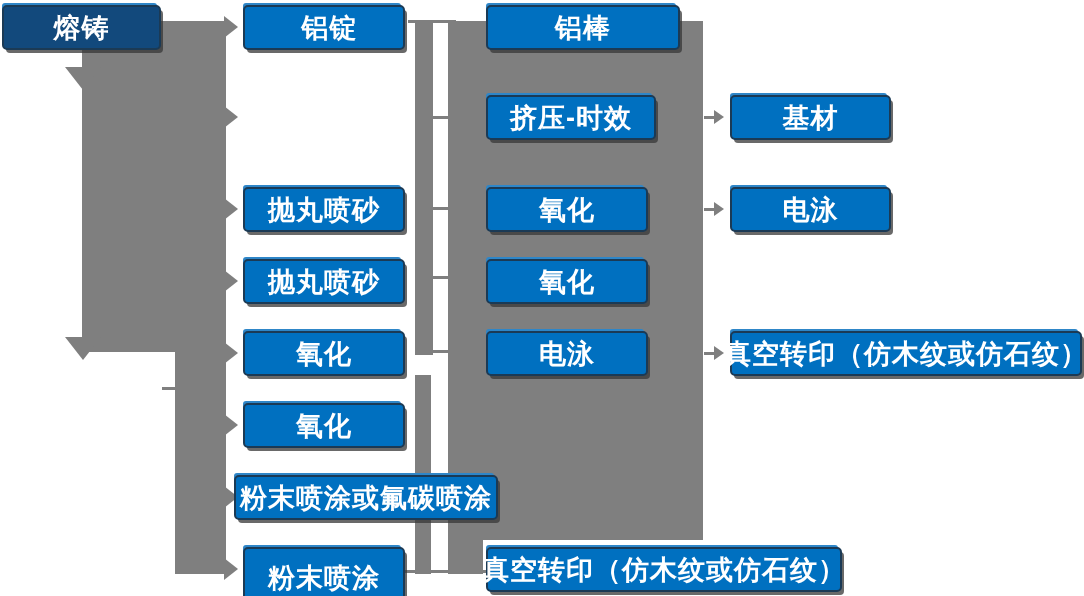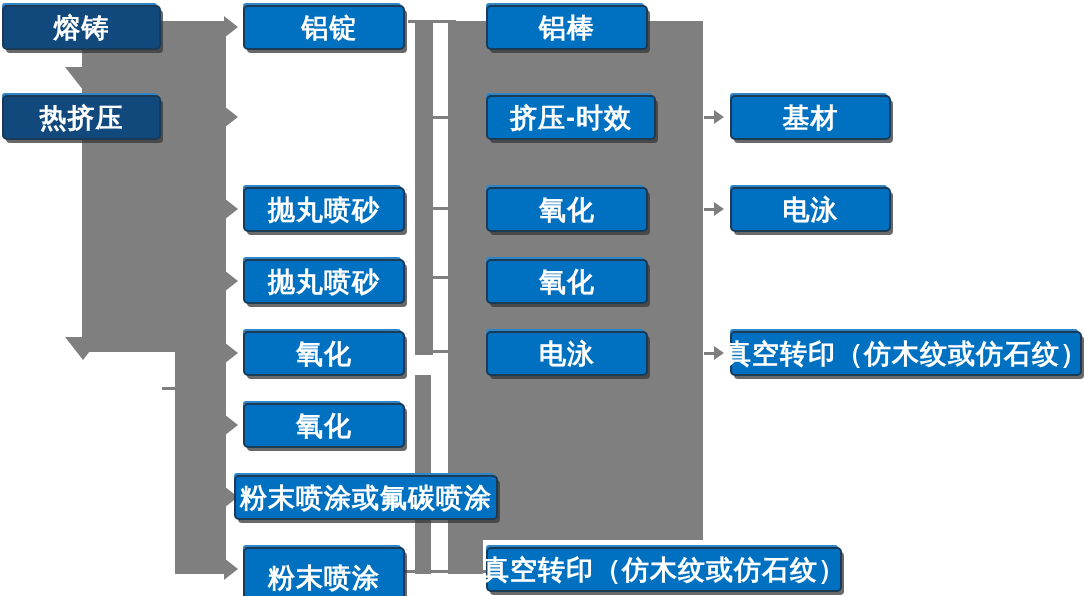--- a/index.html
+++ b/index.html
@@ -61,31 +61,30 @@
   <div class="arrow-right" style="left:224px;top:558px;"></div>
 
   <div class="hline" style="left:704px;top:116px;width:10px;"></div>
   <div class="arrow-right-sm" style="left:714px;top:110px;"></div>
   <div class="hline" style="left:704px;top:208px;width:10px;"></div>
   <div class="arrow-right-sm" style="left:714px;top:202px;"></div>
   <div class="hline" style="left:704px;top:352px;width:10px;"></div>
   <div class="arrow-right-sm" style="left:714px;top:346px;"></div>
 
   <div class="node dark" style="left:2px;top:5px;width:159px;height:45px;">熔铸</div>
-  <div class="node dark" style="left:2px;top:95px;width:159px;height:45px;">热挤压</div>
 
   <div class="node" style="left:243px;top:5px;width:162px;height:45px;padding-left:11px;">铝锭</div>
   <div class="node" style="left:243px;top:187px;width:162px;height:45px;">抛丸喷砂</div>
   <div class="node" style="left:243px;top:259px;width:162px;height:45px;">抛丸喷砂</div>
   <div class="node" style="left:243px;top:331px;width:162px;height:45px;">氧化</div>
   <div class="node" style="left:243px;top:403px;width:162px;height:45px;">氧化</div>
   <div class="node" style="left:234px;top:475px;width:264px;height:45px;">粉末喷涂或氟碳喷涂</div>
   <div class="node" style="left:243px;top:547px;width:162px;height:61px;">粉末喷涂</div>
 
-  <div class="node" style="left:486px;top:5px;width:162px;height:45px;">铝棒</div>
+  <div class="node" style="left:486px;top:5px;width:194px;height:45px;">铝棒</div>
   <div class="node" style="left:486px;top:95px;width:170px;height:45px;">挤压-时效</div>
   <div class="node" style="left:486px;top:187px;width:162px;height:45px;">氧化</div>
   <div class="node" style="left:486px;top:259px;width:162px;height:45px;">氧化</div>
   <div class="node" style="left:486px;top:331px;width:162px;height:45px;">电泳</div>
   <div class="node" style="left:486px;top:547px;width:356px;height:45px;">真空转印（仿木纹或仿石纹）</div>
 
   <div class="node" style="left:730px;top:95px;width:161px;height:45px;">基材</div>
   <div class="node" style="left:730px;top:187px;width:161px;height:45px;">电泳</div>
   <div class="node" style="left:730px;top:331px;width:352px;height:45px;">真空转印（仿木纹或仿石纹）</div>
 

